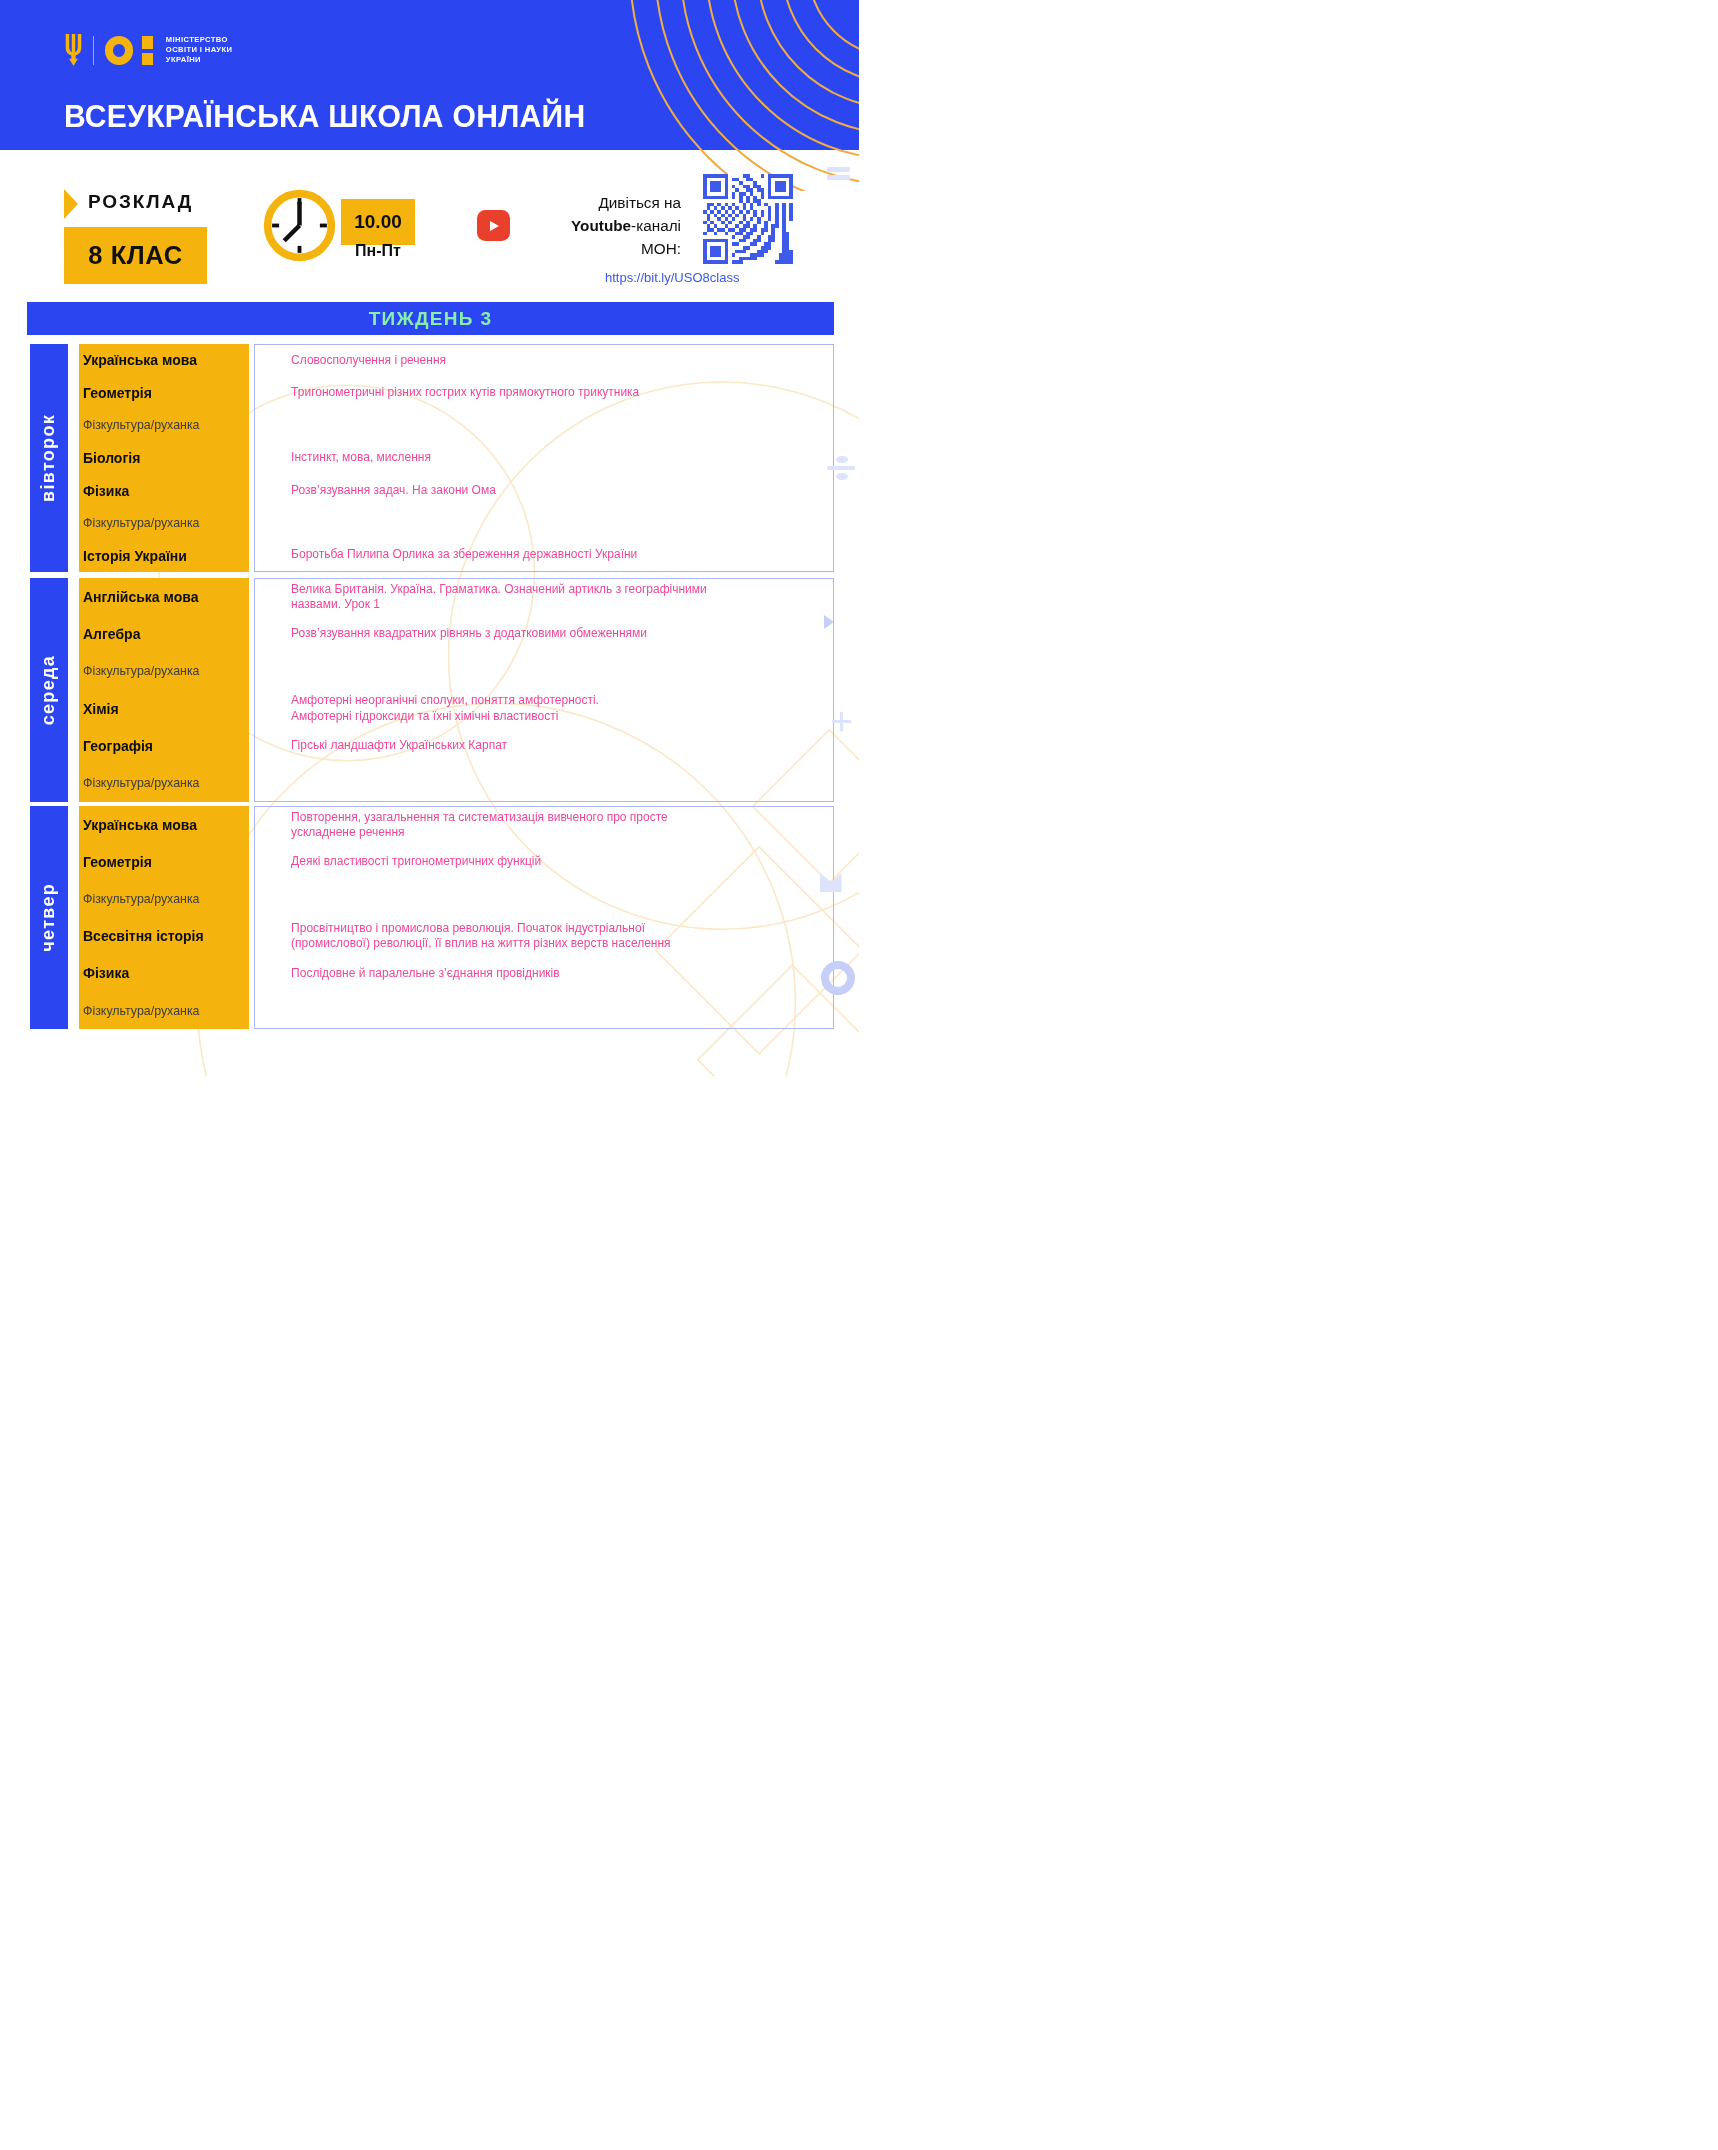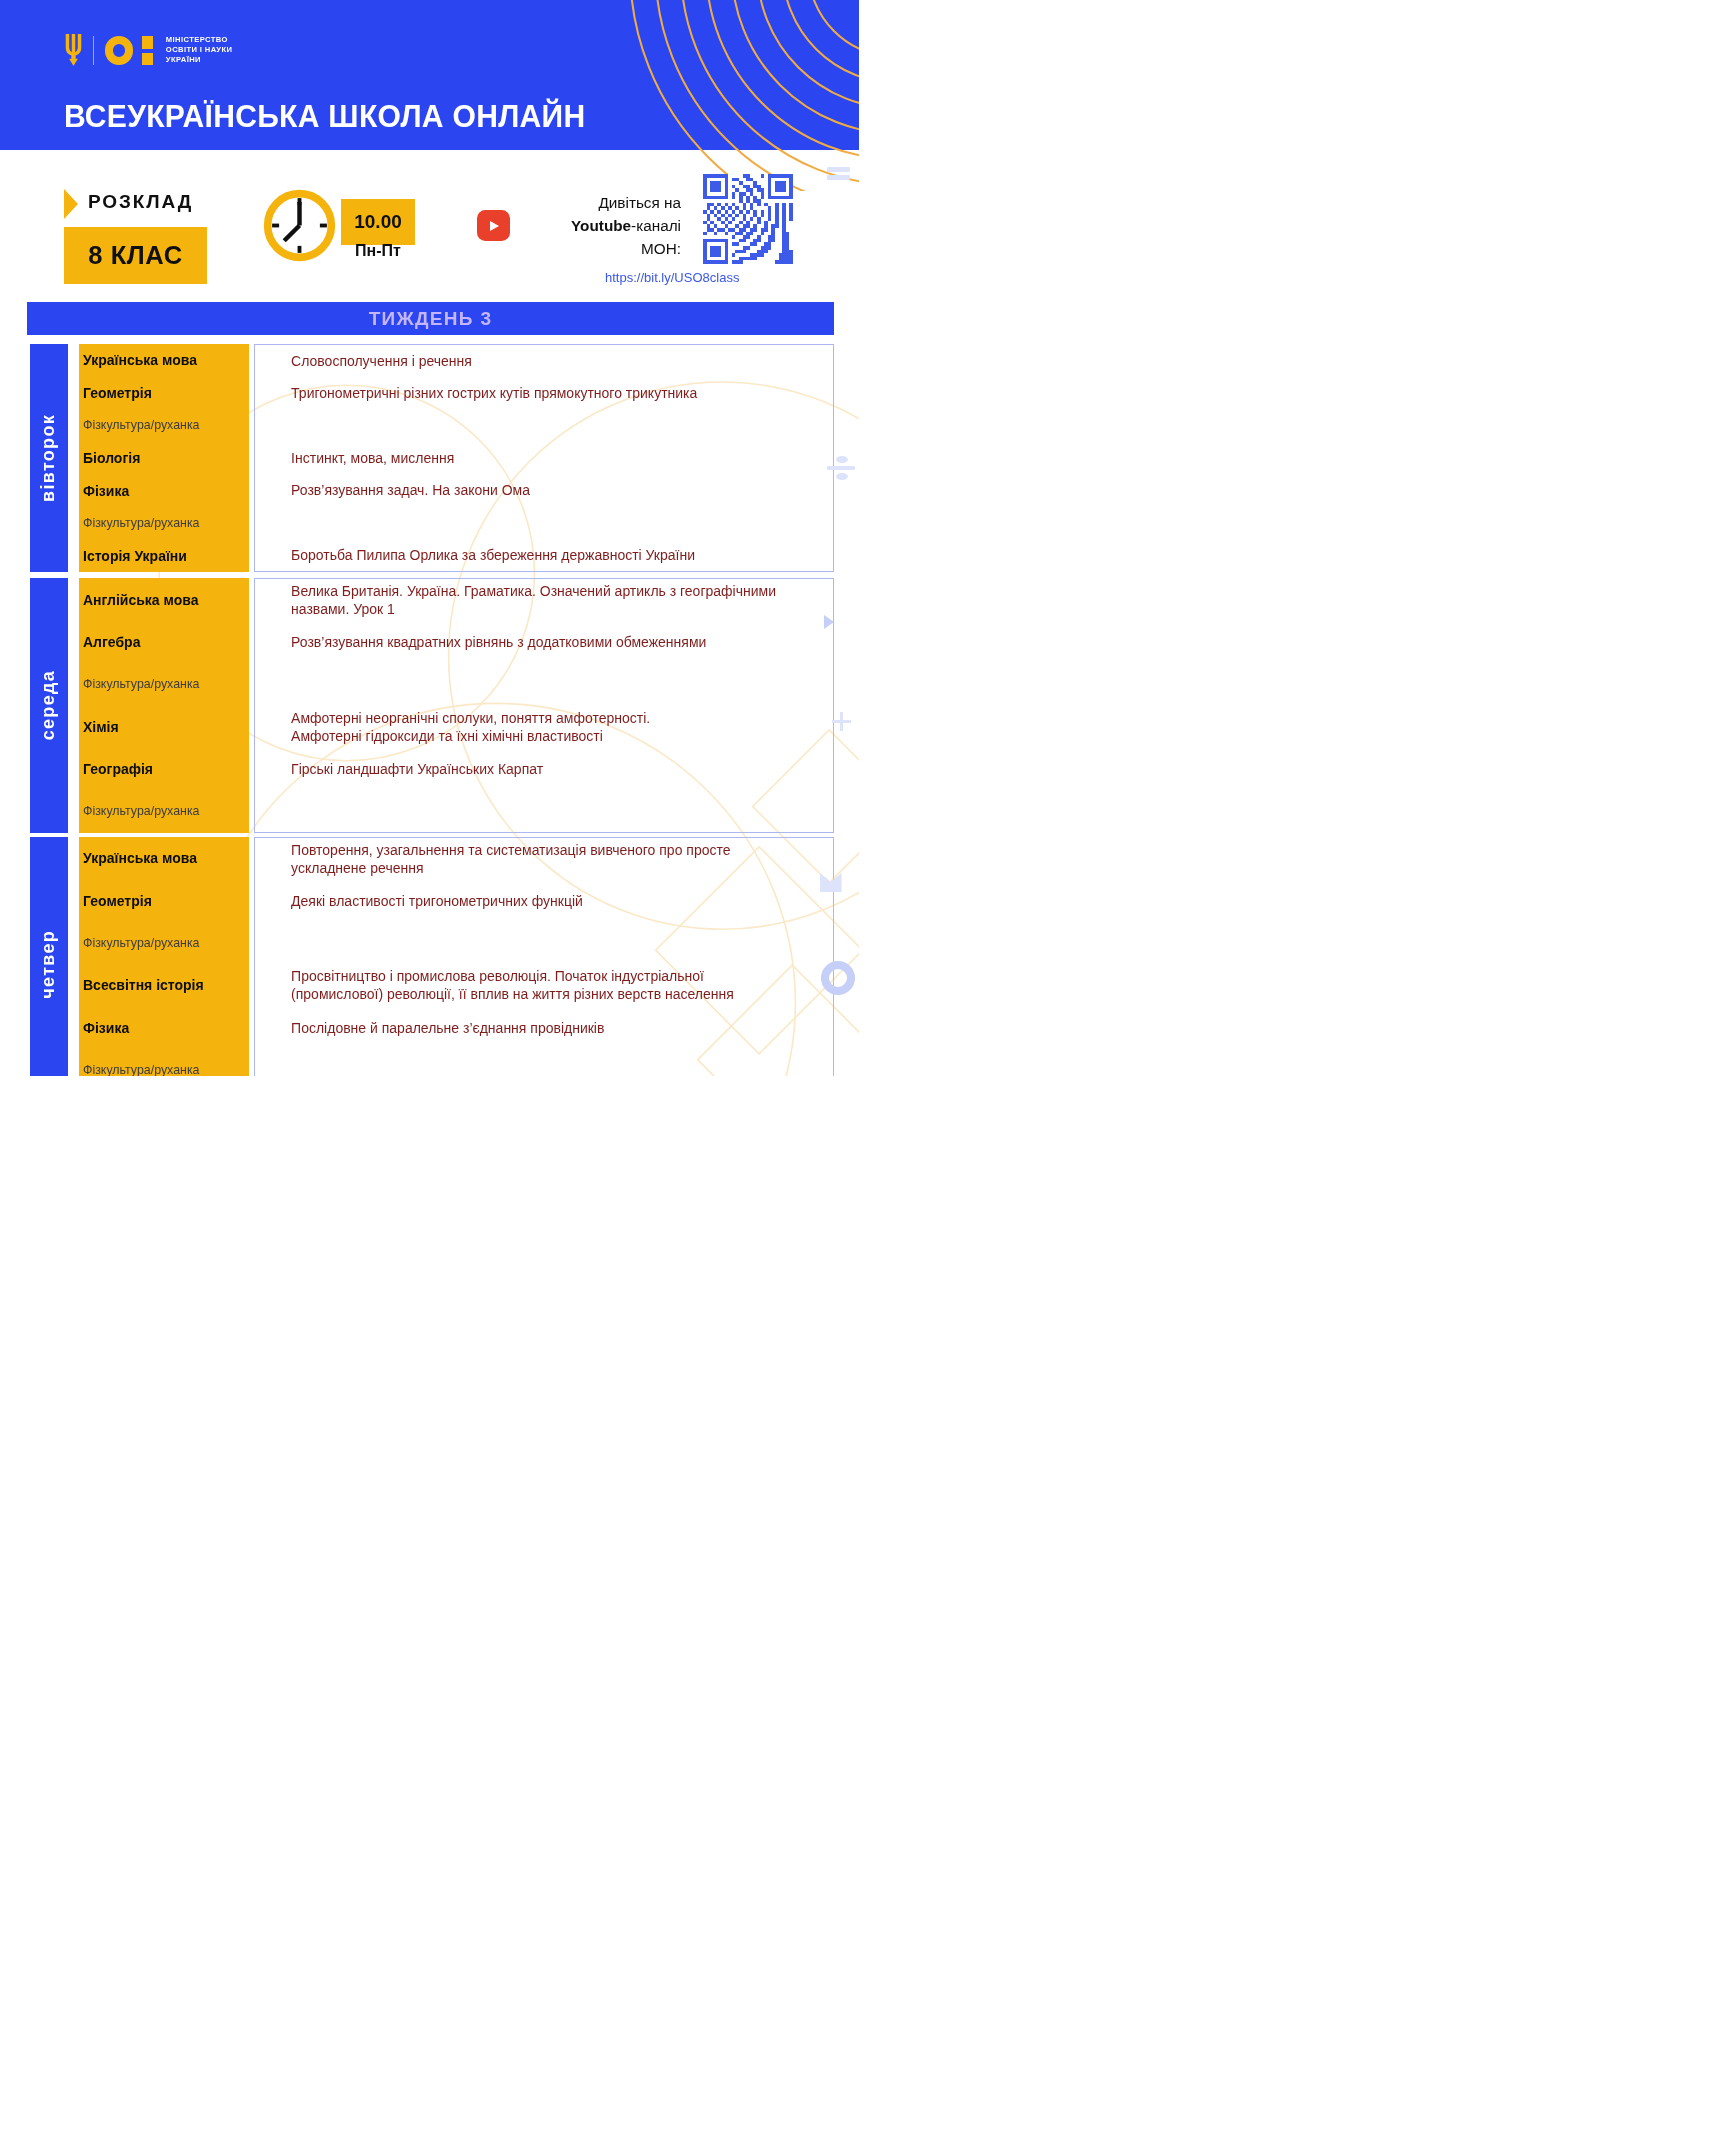--- a/index.html
+++ b/index.html
@@ -31,38 +31,38 @@
   .watch .line2{display:flex;justify-content:flex-end;align-items:center;gap:0;}
   .watch .b{font-weight:800;}
   .yt{position:absolute;left:477px;top:210px;width:33px;height:31px;background:var(--red);border-radius:8.3px;
       display:flex;align-items:center;justify-content:center;}
   .yt-tri{width:0;height:0;border-left:9.5px solid #fff;border-top:5.7px solid transparent;border-bottom:5.7px solid transparent;margin-left:1.9px;}
   .qr{position:absolute;left:703px;top:174px;width:90px;height:90px;}
   .qr-link{position:absolute;left:605px;top:270px;width:204px;text-align:left;font-size:13px;
            color:var(--link);text-decoration:none;font-weight:400;}
   
   .content{position:absolute;left:27px;top:302px;width:807px;}
-  .week-banner{height:33px;background:var(--blue);color:#c4b5fd;display:flex;align-items:center;justify-content:center;
+  .week-banner{height:33px;background:var(--blue);color:#86efac;display:flex;align-items:center;justify-content:center;
                font-size:19px;font-weight:800;letter-spacing:1.3px;margin-bottom:9px;}
   .section{position:relative;padding-left:52px;margin-bottom:6.4px;}
   .section.s1{margin-bottom:4.5px;} .section.s2{margin-bottom:5.1px;}
   .day{position:absolute;left:2.5px;top:0;bottom:0;width:38px;background:var(--blue);
        display:flex;align-items:center;justify-content:center;}
   .day span{writing-mode:vertical-rl;transform:rotate(180deg);color:#fff;font-weight:800;
             font-size:18px;letter-spacing:1.3px;}
   .grid{display:grid;grid-template-columns:170px 1fr;column-gap:5.1px;grid-auto-rows:1fr;}
   .s0 .grid{min-height:228px;} .s1 .grid{min-height:164px;} .s2 .grid{min-height:172px;}
   .scell{background:var(--yellow);display:flex;align-items:center;padding-left:4px;}
   .subj{font-size:14px;font-weight:700;color:#0d0d0d;}
   .scell.light .subj{font-size:12.4px;font-weight:500;color:var(--subtle);}
   .tcell{display:flex;align-items:center;padding:2.5px 19px 2.5px 36px;
          border-left:1.3px solid var(--tborder);border-right:1.3px solid var(--tborder);}
   .tcell.first{border-top:1.3px solid var(--tborder);}
   .tcell.last{border-bottom:1.3px solid var(--tborder);}
-  .topic{font-size:14px;line-height:1.3;color:#7f1d1d;white-space:pre-line;}
+  .topic{font-size:12px;line-height:1.3;color:#ec4899;white-space:pre-line;}
   
   .decor{position:absolute;left:0;top:299px;width:859px;height:777px;pointer-events:none;}
   .edge-icon{position:absolute;}
   .bar{background:var(--decor);height:4.5px;border-radius:1.3px;}
   .equals-icon{left:827px;top:167px;}
   .equals-icon .bar{width:23px;margin-bottom:3.8px;}
   .divide-icon{left:827px;top:456px;width:28px;}
   .divide-icon .dot{width:11.5px;height:7px;border-radius:50%;background:var(--decor);margin-left:9px;}
   .divide-icon .bar{width:28px;margin:2.5px 0;}
   .play-small-icon{left:824px;top:615px;width:0;height:0;border-left:10.8px solid var(--decor2);

